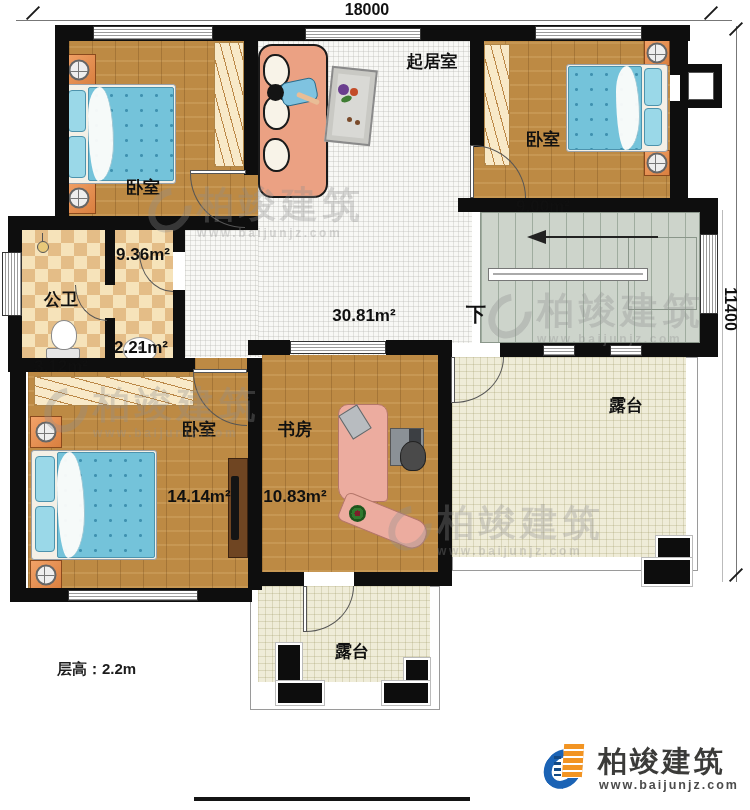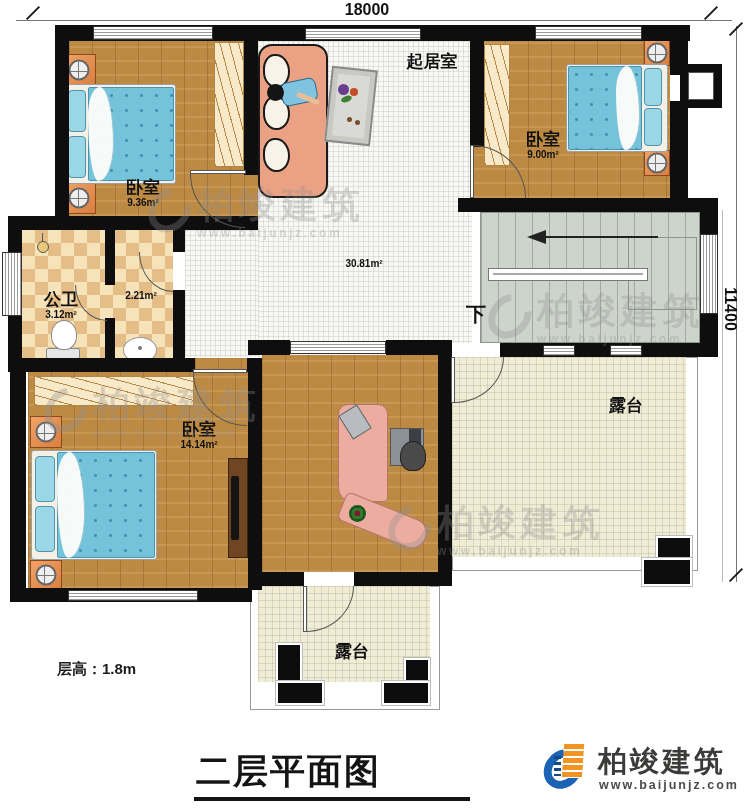--- a/index.html
+++ b/index.html
@@ -26,21 +26,21 @@
   .win-h{background-color:#fff;border:1px solid #333;
         background-image:repeating-linear-gradient(180deg,transparent 0 2px,#9a9a9a 2px 3px);}
   .win-v{background-color:#fff;border:1px solid #333;
         background-image:repeating-linear-gradient(90deg,transparent 0 2px,#9a9a9a 2px 3px);}
   .arc-bl{border:solid #555;border-width:0 0 1px 1px;border-bottom-left-radius:100% 100%;}
   .arc-br{border:solid #555;border-width:0 1px 1px 0;border-bottom-right-radius:100% 100%;}
   .arc-tr{border:solid #555;border-width:1px 1px 0 0;border-top-right-radius:100% 100%;}
   .leaf{background:#fff;border:1px solid #555;}
   .rlabel{font-weight:bold;color:#101010;text-align:center;line-height:1.12;}
   .rname{font-size:17px;}
-  .rarea{font-size:10px;}
+  .rarea{font-size:17px;margin-top:48px;}
   .nstand{background:linear-gradient(135deg,#f2a268,#d97f3f);border:1px solid #8a4a1d;}
   .lamp{position:absolute;left:50%;top:50%;width:17px;height:17px;transform:translate(-50%,-50%);
         background:#eee;border:2px solid #666;border-radius:50%;
         background-image:linear-gradient(0deg,transparent 7px,#777 7px 8px,transparent 8px),
                          linear-gradient(90deg,transparent 7px,#777 7px 8px,transparent 8px);}
   .bedbase{background:#f4f0e6;border:1px solid #98a0a8;border-radius:3px;}
   .blanket{background-color:#74c3da;border:1px solid #4d93ad;border-radius:2px;
         background-image:radial-gradient(circle,#3f92b0 1.3px,transparent 1.6px);background-size:15px 15px;}
   .fold{background:#fdfdfb;border-right:1px solid #9fc6d2;border-radius:45% 55% 60% 40%/30% 60% 40% 70%;opacity:.95;}
   .pillow{background:#9ad8e8;border:1px solid #4d93ad;border-radius:4px;}
@@ -251,20 +251,24 @@
     <div class="rname">公卫</div>
     <div class="rarea">3.12m²</div>
   </div>
   <div class="abs rlabel rarea" style="left:112px;top:290px;width:58px;">2.21m²</div>
 
   <div class="abs rlabel" style="left:162px;top:420px;width:74px;">
     <div class="rname">卧室</div>
     <div class="rarea">14.14m²</div>
   </div>
 
+  <div class="abs rlabel" style="left:258px;top:420px;width:74px;">
+    <div class="rname">书房</div>
+    <div class="rarea">10.83m²</div>
+  </div>
 
   <div class="abs rlabel rname" style="left:598px;top:396px;width:56px;">露台</div>
   <div class="abs rlabel rname" style="left:324px;top:642px;width:56px;">露台</div>
   <div class="abs rlabel" style="left:462px;top:303px;width:28px;font-size:20px;">下</div>
 
   <div class="abs wm" style="left:150px;top:186px;">
     <div class="ic"></div>
     <div>
         <div class="t1">柏竣建筑</div>
          <div class="t2">www.baijunjz.com</div>
@@ -296,24 +300,23 @@
   <div class="abs tick" style="left:24px;top:12px;width:18px;height:2px;"></div>
   <div class="abs tick" style="left:702px;top:12px;width:18px;height:2px;"></div>
   <div class="abs dimtext" style="left:322px;top:1px;width:90px;">18000</div>
 
   <div class="abs dimline" style="left:736px;top:26px;width:1px;height:556px;"></div>
   <div class="abs hairline" style="left:722px;top:210px;width:1px;height:372px;"></div>
   <div class="abs tick" style="left:727px;top:28px;width:18px;height:2px;"></div>
   <div class="abs tick" style="left:727px;top:574px;width:18px;height:2px;"></div>
   <div class="abs dimtext" style="left:690px;top:300px;width:80px;transform:rotate(90deg);">11400</div>
 
-  <div class="abs notetext" style="left:57px;top:660px;">层高：1.8m</div>
+  <div class="abs notetext" style="left:57px;top:660px;">层高：2.2m</div>
 
   <div class="abs titlewrap" style="left:196px;top:748px;">
-    <span class="titlename">二层平面图</span>
   </div>
   <div class="abs" style="left:194px;top:797px;width:276px;height:4px;background:#141414;"></div>
 
   <div class="abs" style="left:545px;top:742px;width:48px;height:54px;">
     <div class="abs" style="left:0;top:6px;width:36px;height:42px;border:8px solid #1b63b5;border-radius:50%;border-top-color:transparent;transform:rotate(40deg);box-sizing:border-box;"></div>
     <div class="abs" style="left:9px;top:14px;width:7px;height:20px;background:repeating-linear-gradient(180deg,#134a86 0 3px,transparent 3px 6px);"></div>
     <div class="abs" style="left:18px;top:2px;width:20px;height:34px;background:#f29422;background-image:repeating-linear-gradient(180deg,transparent 0 5px,#fff 5px 7px);transform:skewX(-4deg);"></div>
   </div>
   <div class="abs brandname" style="left:598px;top:742px;">柏竣建筑</div>
   <div class="abs brandurl" style="left:599px;top:778px;">www.baijunjz.com</div>

